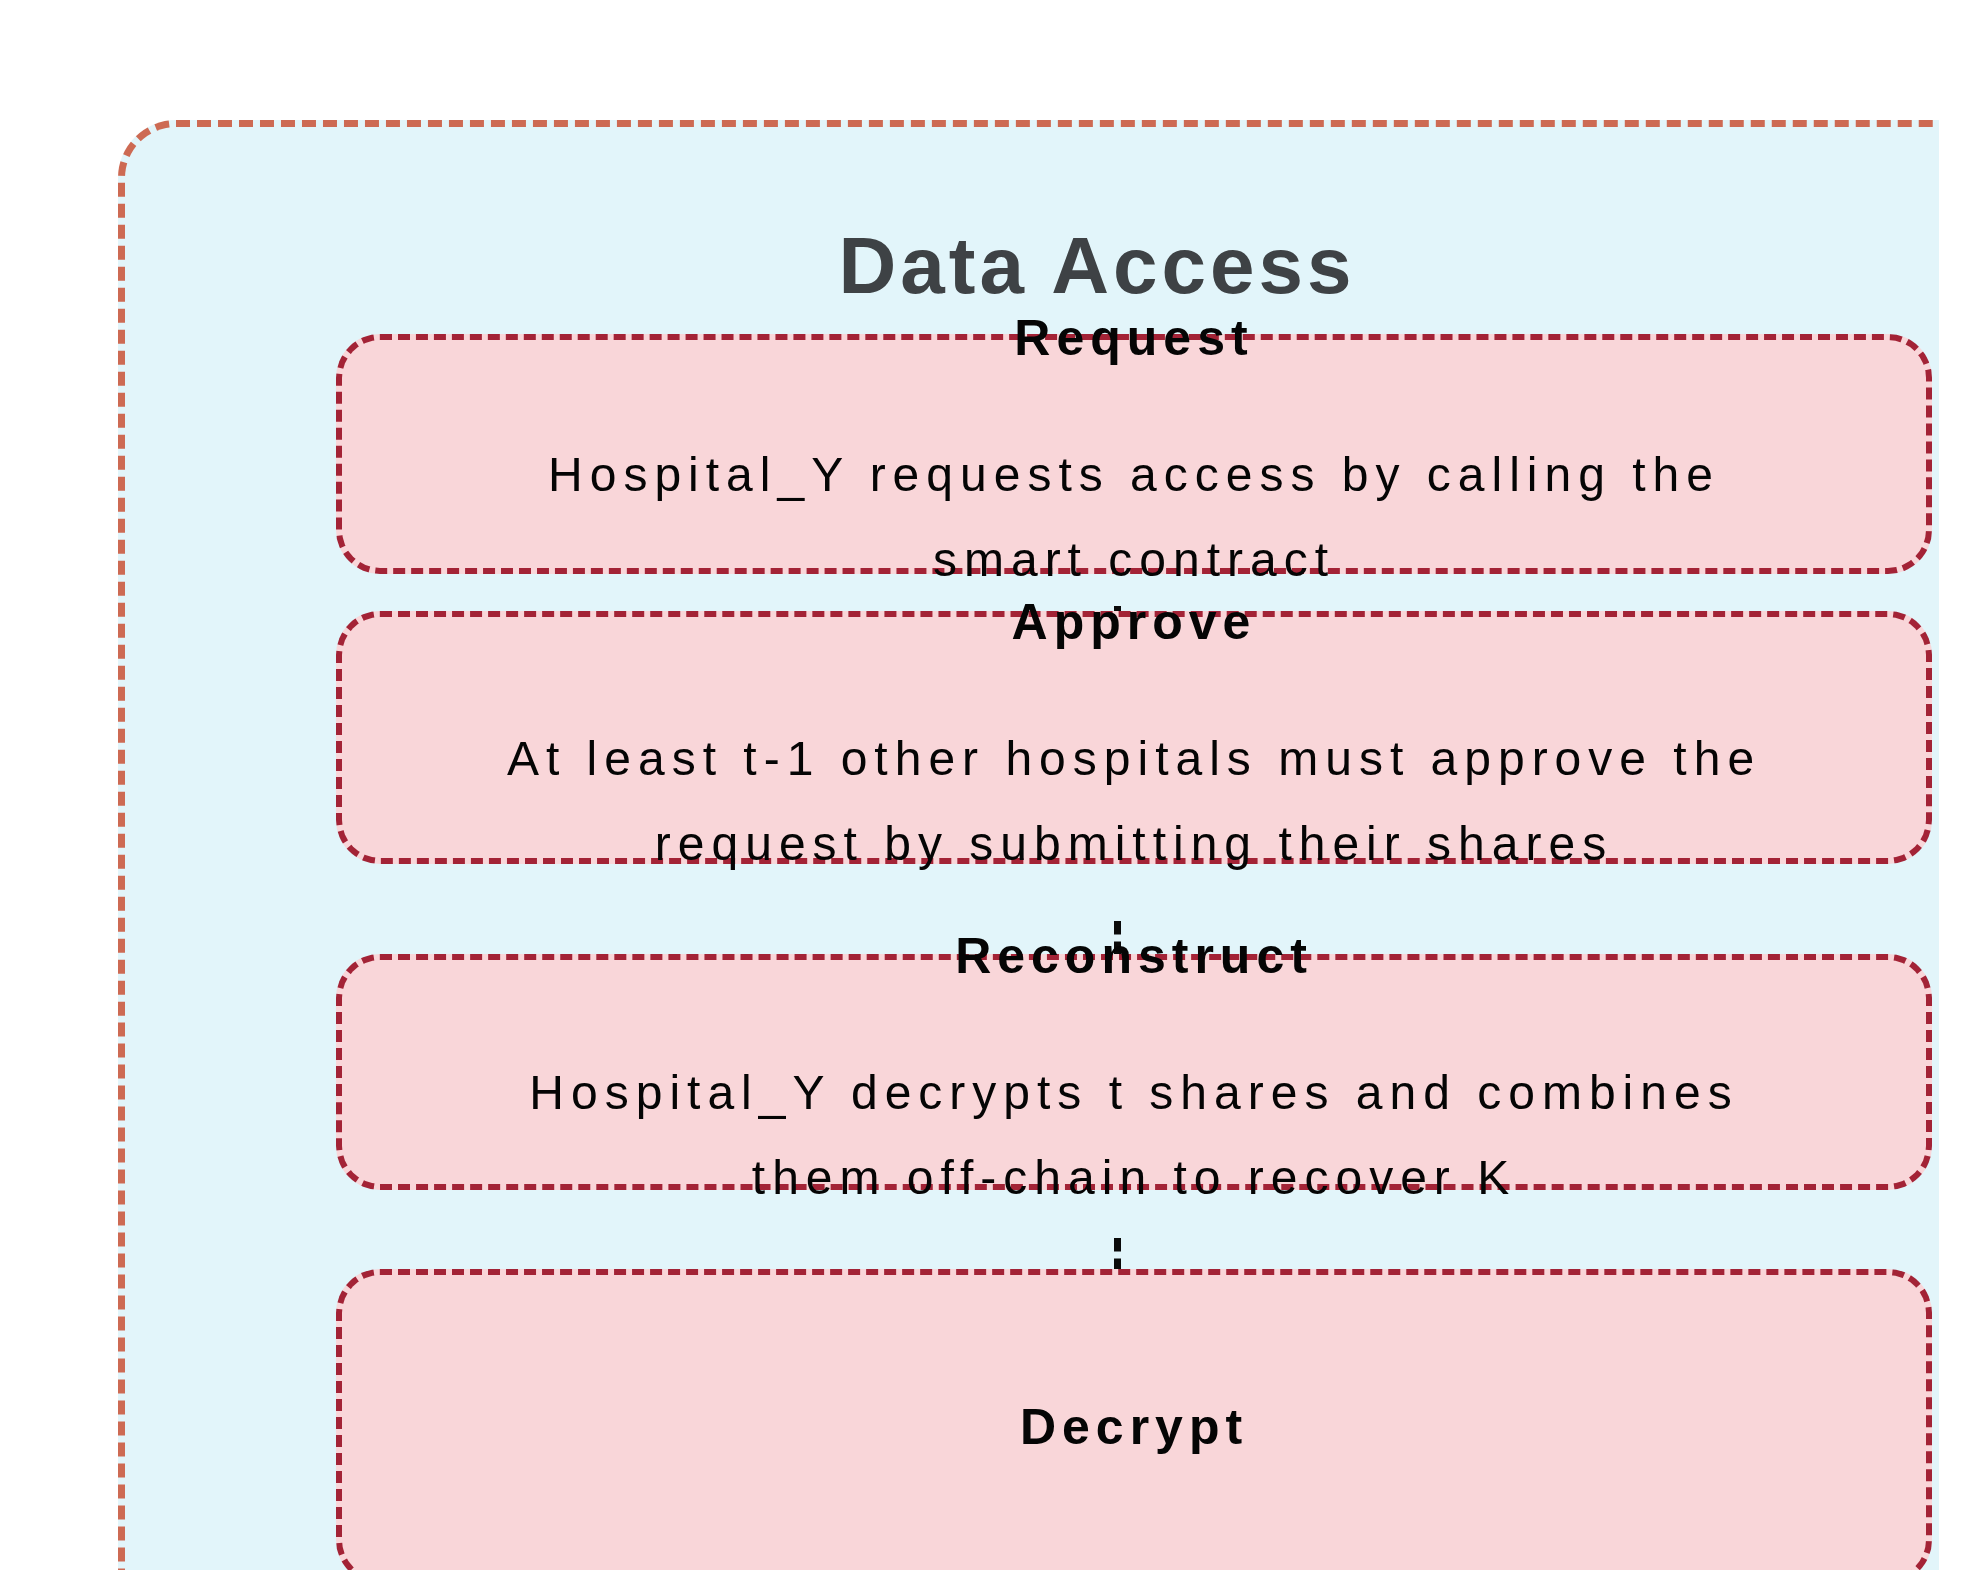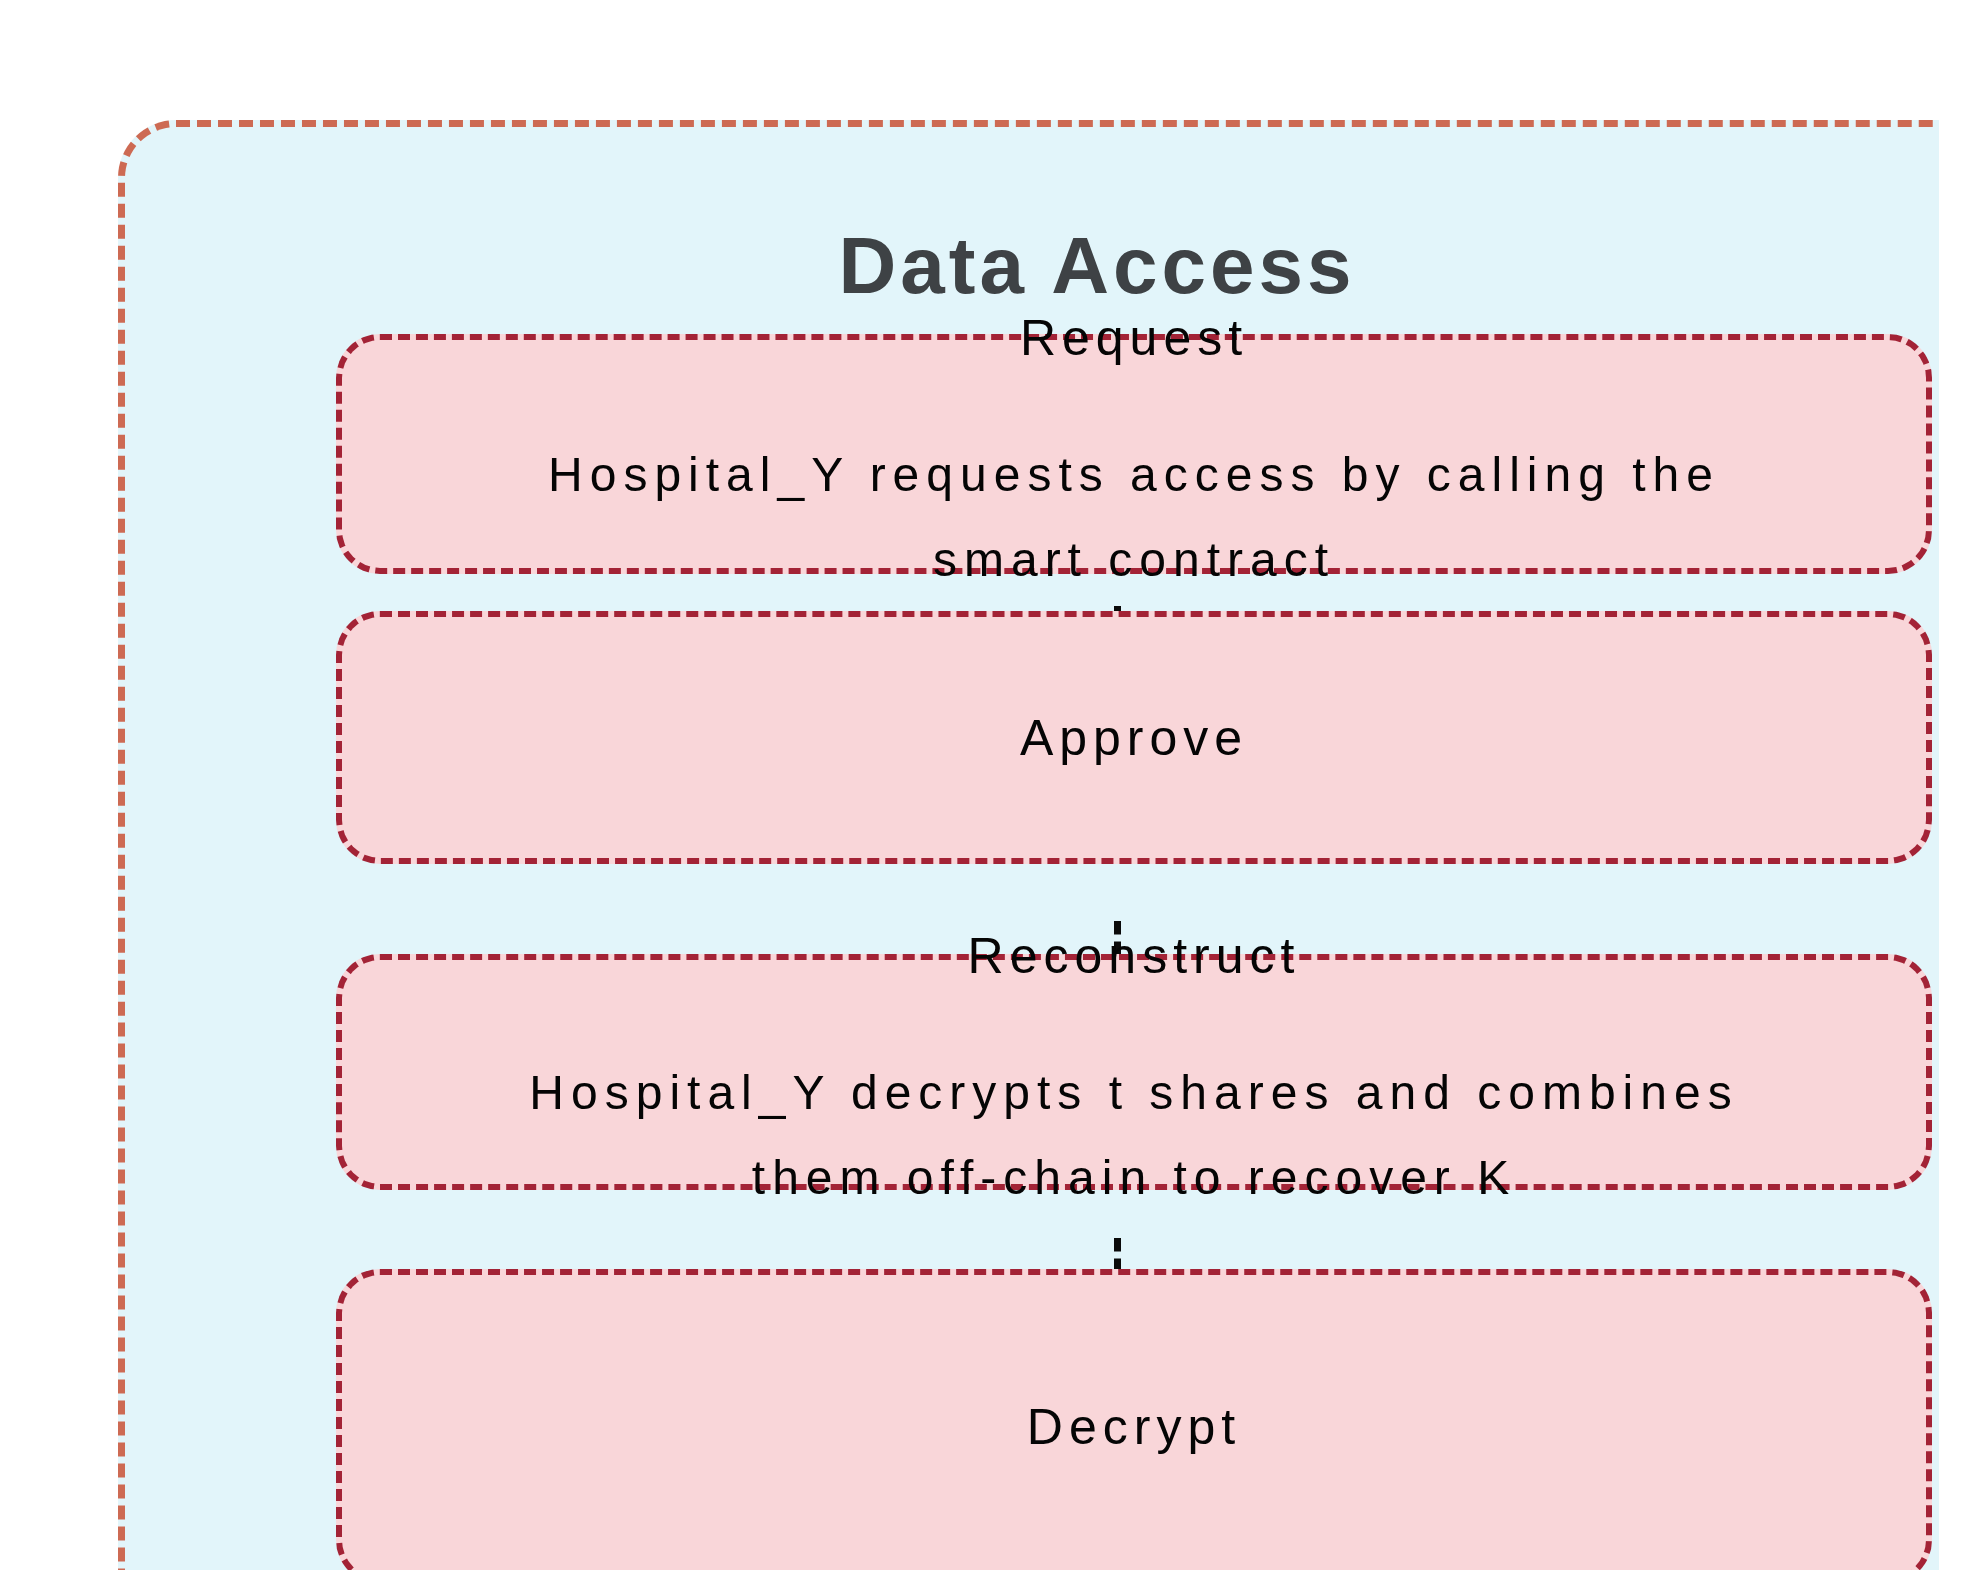--- a/index.html
+++ b/index.html
@@ -48,21 +48,21 @@
     border-radius:44px;
     display:flex;
     flex-direction:column;
     align-items:center;
     justify-content:center;
     text-align:center;
     color:var(--text-color);
   }
   .step-box .step-title{
     font-size:50px;
-    font-weight:normal;
+    font-weight:bold;
     letter-spacing:6px;
     line-height:64px;
   }
   .step-box .step-body{
     font-size:48px;
     letter-spacing:7px;
     line-height:85px;
     white-space:pre-line;
   }
   .box-request    {top:193px;height:240px;}
@@ -105,20 +105,22 @@
 smart contract</div>
     </div>
 
     <div class="flow-arrow arrow-1">
       <div class="arrow-stem"></div>
       <div class="arrow-head"></div>
     </div>
 
     <div class="step-box box-approve">
       <div class="step-title">Approve</div>
+      <div class="step-body">At least t-1 other hospitals must approve the
+request by submitting their shares</div>
     </div>
 
     <div class="flow-arrow arrow-2">
       <div class="arrow-stem"></div>
       <div class="arrow-head"></div>
     </div>
 
     <div class="step-box box-reconstruct">
       <div class="step-title">Reconstruct</div>
       <div class="step-body">Hospital_Y decrypts t shares and combines

